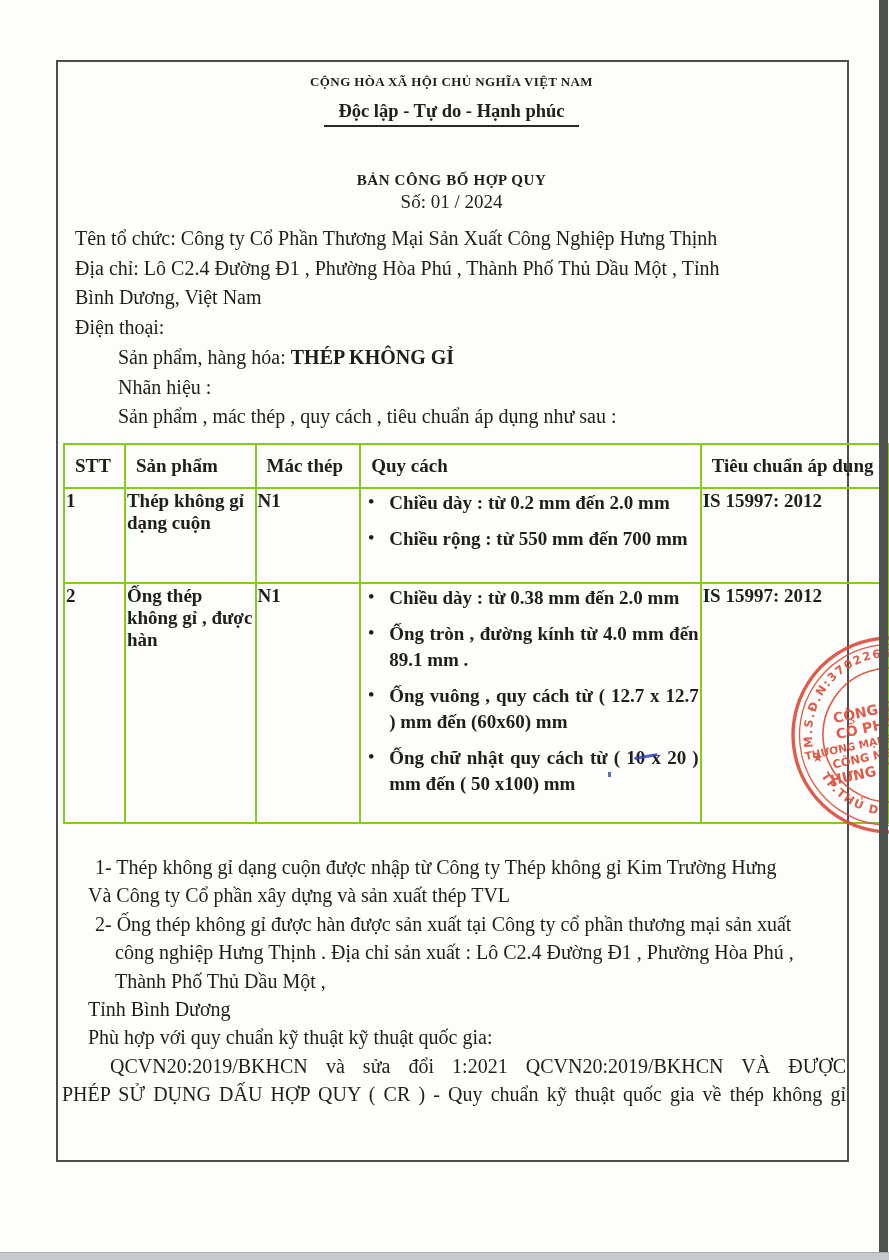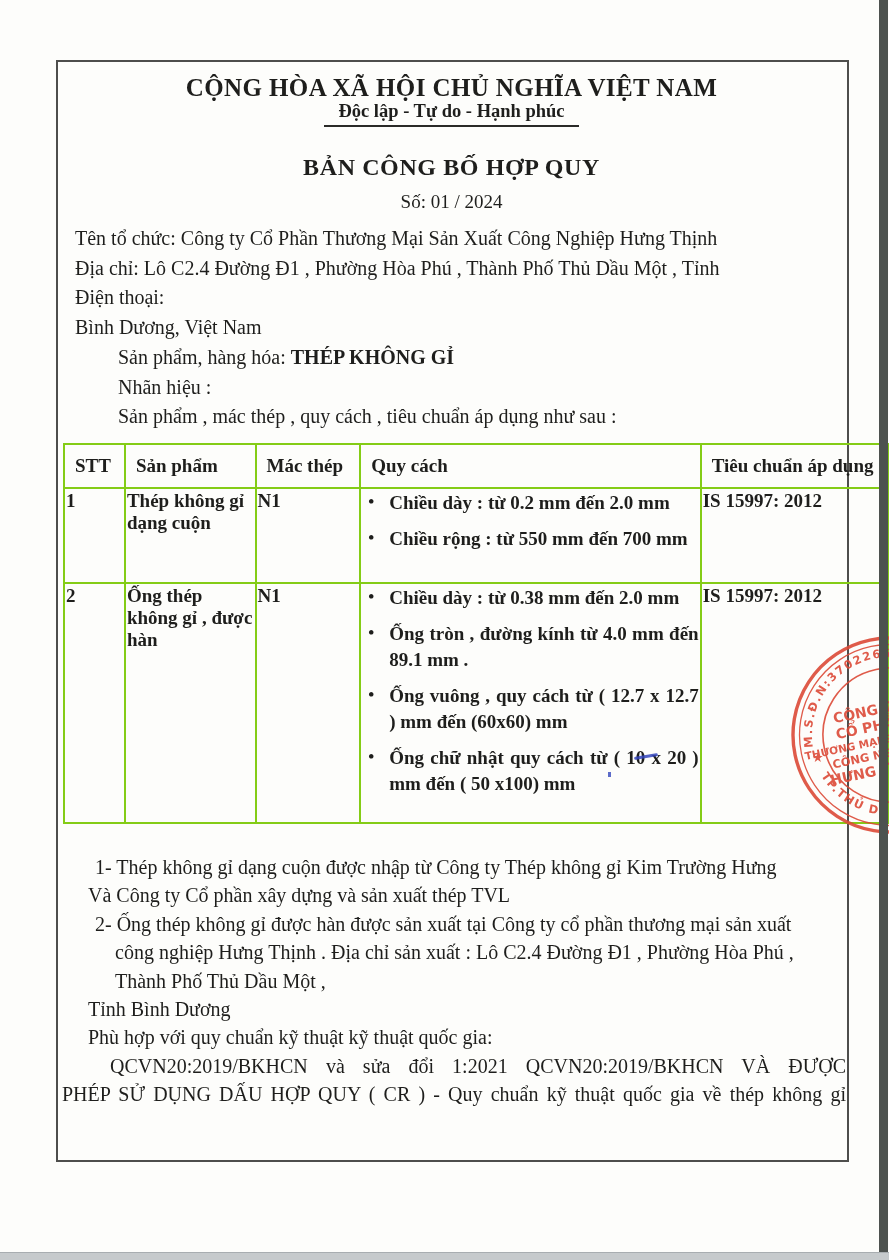--- a/index.html
+++ b/index.html
@@ -9,24 +9,24 @@
     font-family:"Liberation Serif","DejaVu Serif",serif;
     color:#1e1e1c;
   }
   
   .edge-right  { position:absolute; top:0; right:1px; width:9px; height:1253px; background:#4d524f; z-index:10; }
   .edge-bottom { position:absolute; left:0; bottom:0; width:100%; height:7px; background:#c6cacc; border-top:1px solid #a8adb0; z-index:10; }
 
   .doc-border { position:absolute; left:56px; top:60px; width:789px; height:1098px; border:2px solid #4e4e4c; }
 
   .centered { position:absolute; left:56px; width:791px; text-align:center; }
-  .nat1 { top:74px;  font-size:25px; font-weight:bold; letter-spacing:.4px; }
+  .nat1 { top:74px;  font-size:13px; font-weight:bold; letter-spacing:.4px; }
   .nat2 { top:101px; font-size:18.5px; font-weight:bold; }
   .nat2 span { display:inline-block; border-bottom:2px solid #2a2a28; padding:0 14px 3px 14px; }
-  .title { top:154px; font-size:24px; font-weight:bold; letter-spacing:.6px;font-family:Liberation Serif, serif; }
+  .title { top:172px; font-size:15px; font-weight:bold; letter-spacing:.6px;font-family:Liberation Serif, serif; }
   .docnum { top:191px; font-size:19px; }
 
   .info { position:absolute; left:75px; top:224px; width:745px; font-size:20px; line-height:29.5px; }
   .products { position:absolute; left:79px; top:343px; width:745px; font-size:20px; line-height:29.6px;margin-left:39px; }
   .bold { font-weight:bold; }
 
   table.spec { position:absolute; left:63px; top:443px; border-collapse:collapse; table-layout:fixed; font-size:19px; }
   table.spec td, table.spec th { border:2px solid #84cc16; vertical-align:top; font-weight:bold; text-align:left; padding:1px; }
   table.spec th { height:40px; vertical-align:middle; padding-left:10px; font-size:19px; }
   th.c-stt, td.c-stt { width:48px; }
@@ -71,22 +71,22 @@
   <div class="centered nat2">
     <span>Độc lập - Tự do - Hạnh phúc</span>
   </div>
 
   <div class="centered title">BẢN CÔNG BỐ HỢP QUY</div>
   <div class="centered docnum">Số: 01 / 2024</div>
 
   <div class="info">
     <div>Tên tổ chức: Công ty Cổ Phần Thương Mại Sản Xuất Công Nghiệp Hưng Thịnh</div>
     <div>Địa chỉ: Lô C2.4 Đường Đ1 , Phường Hòa Phú , Thành Phố Thủ Dầu Một , Tỉnh</div>
+    <div>Bình Dương, Việt Nam</div>
     <div>Điện thoại:</div>
-    <div>Bình Dương, Việt Nam</div>
   </div>
 
   <div class="products">
     <div><span>Sản phẩm, hàng hóa: </span><span class="bold">THÉP KHÔNG GỈ</span></div>
     <div>Nhãn hiệu :</div>
     <div>Sản phẩm , mác thép , quy cách , tiêu chuẩn áp dụng như sau :</div>
   </div>
 
   <table class="spec">
     <tbody>

